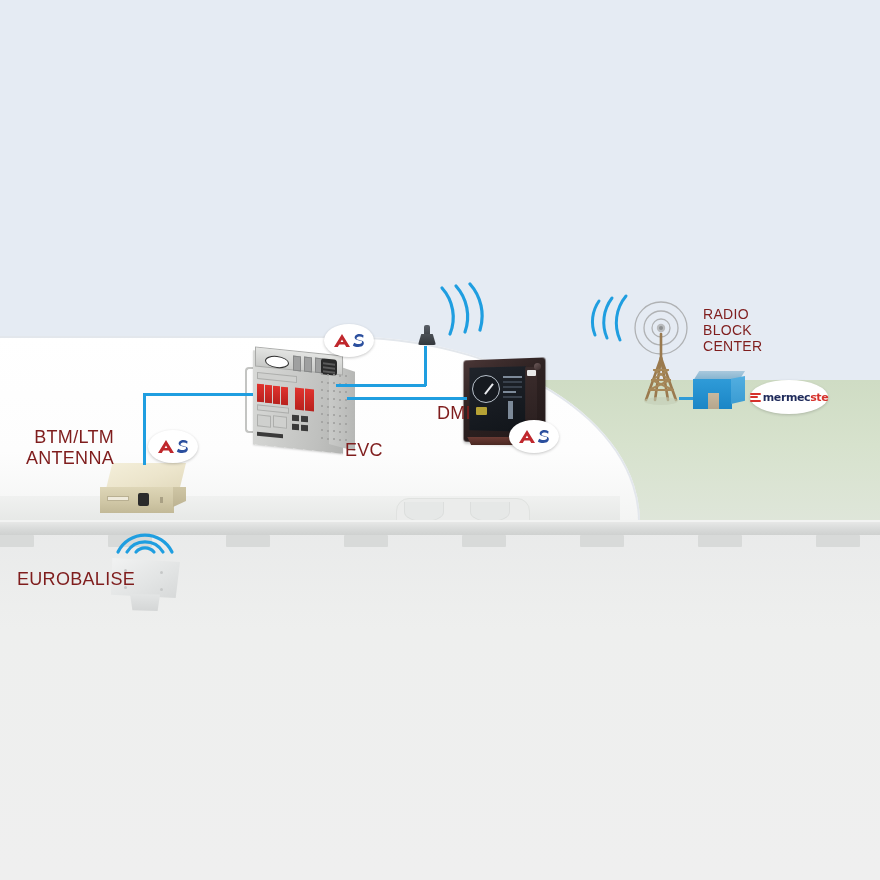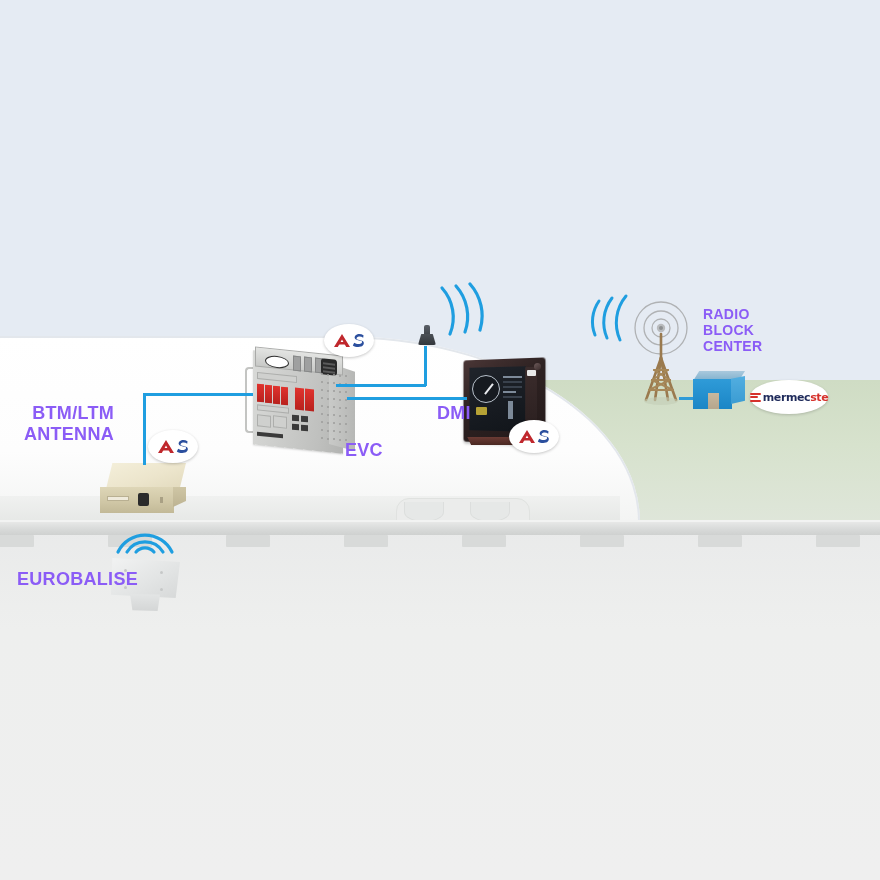--- a/index.html
+++ b/index.html
@@ -158,21 +158,21 @@
 
   
   .wire{position:absolute;background:#1f9ee0;}
   .wire.h{height:2.5px;} .wire.v{width:2.5px;}
 
   
   .waves{position:absolute;}
   .waves svg{display:block;}
 
   
-  .lbl{position:absolute;color:#8b5cf6;font-weight:700;letter-spacing:.3px;
+  .lbl{position:absolute;color:#7f1d1d;font-weight:400;letter-spacing:.3px;
        line-height:1.14;text-transform:uppercase;}
   .lbl.big{font-size:18px;}
   .lbl.mid{font-size:14px;}
   .lbl.right-al{text-align:right;}
 
   
   .badge{position:absolute;width:50px;height:33px;border-radius:50%;
     background:#ffffff;box-shadow:0 1px 3px rgba(0,0,0,.22);
     display:flex;align-items:center;justify-content:center;}
   .badge svg{display:block;}
@@ -399,21 +399,21 @@
   </div>
 
   <div class="wire v" style="left:143px;top:395px;height:70px"></div>
   <div class="wire h" style="left:143px;top:393px;width:110px"></div>
 
   <div class="wire v" style="left:424px;top:346px;height:40px"></div>
   <div class="wire h" style="left:336px;top:384px;width:90px"></div>
 
   <div class="wire h" style="left:347px;top:397px;width:120px"></div>
 
-  <div class="lbl big right-al" style="left:6px;top:403px;width:108px">
+  <div class="lbl big right-al" style="left:6px;top:427px;width:108px">
     <div>BTM/LTM</div>
     <div>ANTENNA</div>
   </div>
 
   <div class="lbl big" style="left:17px;top:569px">EUROBALISE</div>
 
   <div class="lbl big" style="left:345px;top:440px">EVC</div>
 
   <div class="lbl big" style="left:437px;top:403px">DMI</div>
 

